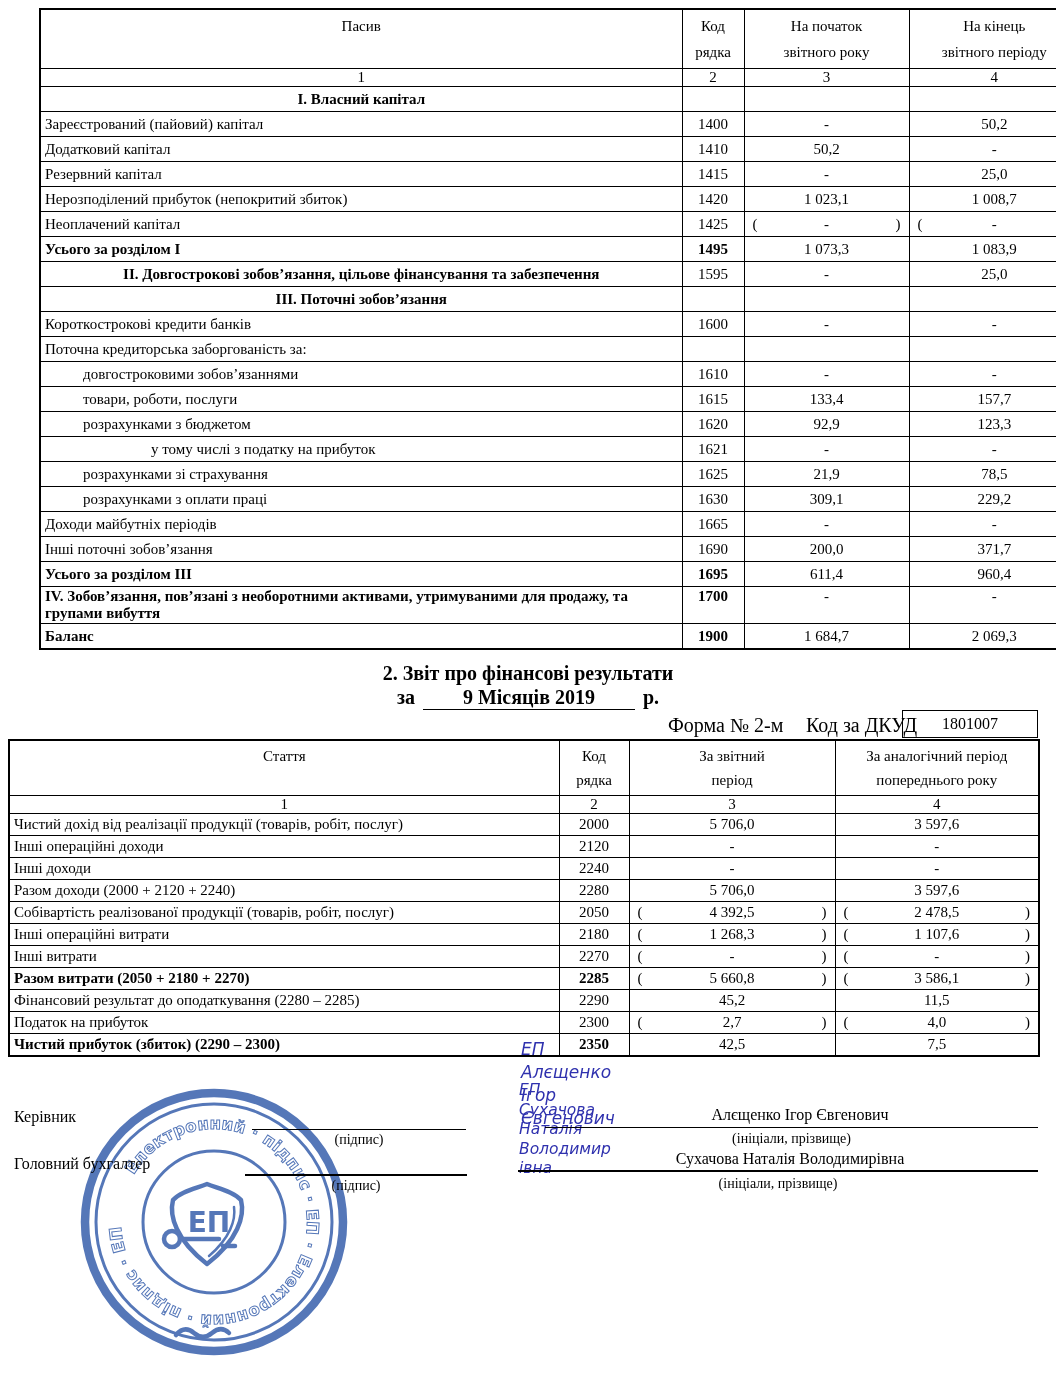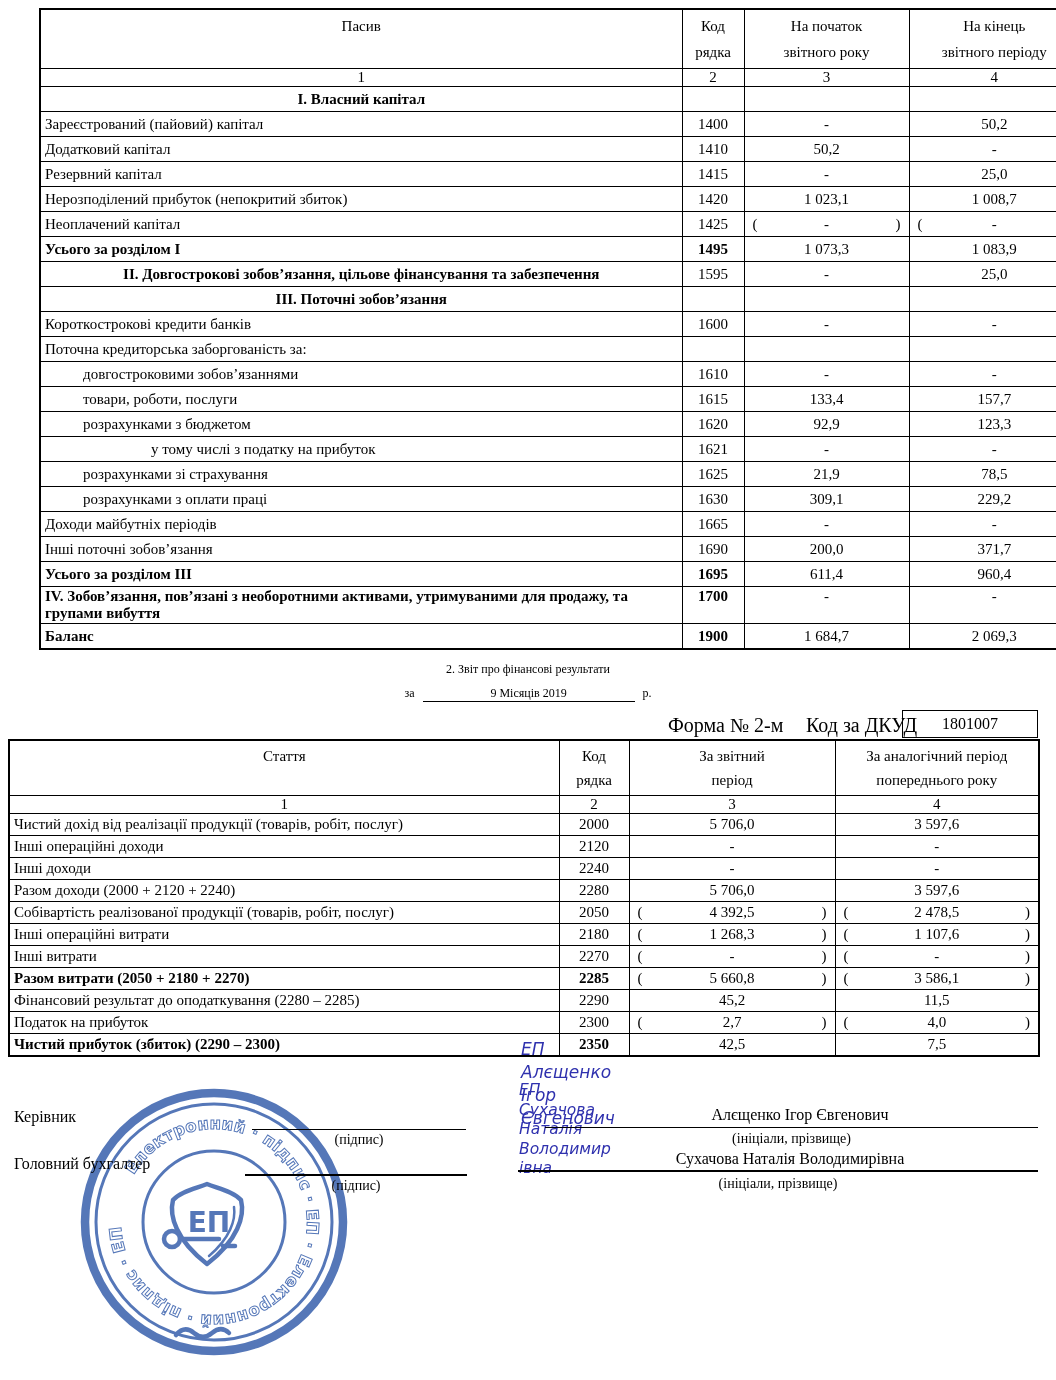--- a/index.html
+++ b/index.html
@@ -17,21 +17,21 @@
   #t2 tbody td{height:19px;}
   tr.numrow td{height:16px;text-align:center;padding:0;}
   .c-code,.c-val{text-align:center;}
   .bold{font-weight:bold;}
   .center{text-align:center;}
   .ind1{padding-left:42px;}
   .ind2{padding-left:110px;}
   tr.thick-top td{border-top:2px solid #000;}
   tr.vtop td{vertical-align:top;}
   .pwrap{display:flex;justify-content:space-between;padding:0 4px;}
-  .r2-title{position:absolute;left:0;width:1056px;text-align:center;font-weight:normal;font-size:12px;}
+  .r2-title{position:absolute;left:0;width:1056px;text-align:center;font-weight:bold;font-size:20px;}
   .period-val{display:inline-block;width:212px;border-bottom:1px solid #000;text-align:center;margin:0 8px;}
   .form-label{position:absolute;font-size:20px;}
   .dkud-box{position:absolute;border:1px solid #000;text-align:center;font-size:16px;line-height:25px;}
   .sig-role{position:absolute;font-size:16px;z-index:6;}
   .sig-line{position:absolute;border-top:1px solid #000;height:0;z-index:6;}
   .sig-line.thickline{border-top-width:2px;}
   .sig-cap{position:absolute;font-size:14px;text-align:center;z-index:6;}
   .sig-name{position:absolute;font-size:16px;text-align:center;z-index:6;}
   .esign{position:absolute;white-space:pre-line;font-family:"DejaVu Sans",sans-serif;
          font-style:italic;color:#2f31ae;z-index:2;}

